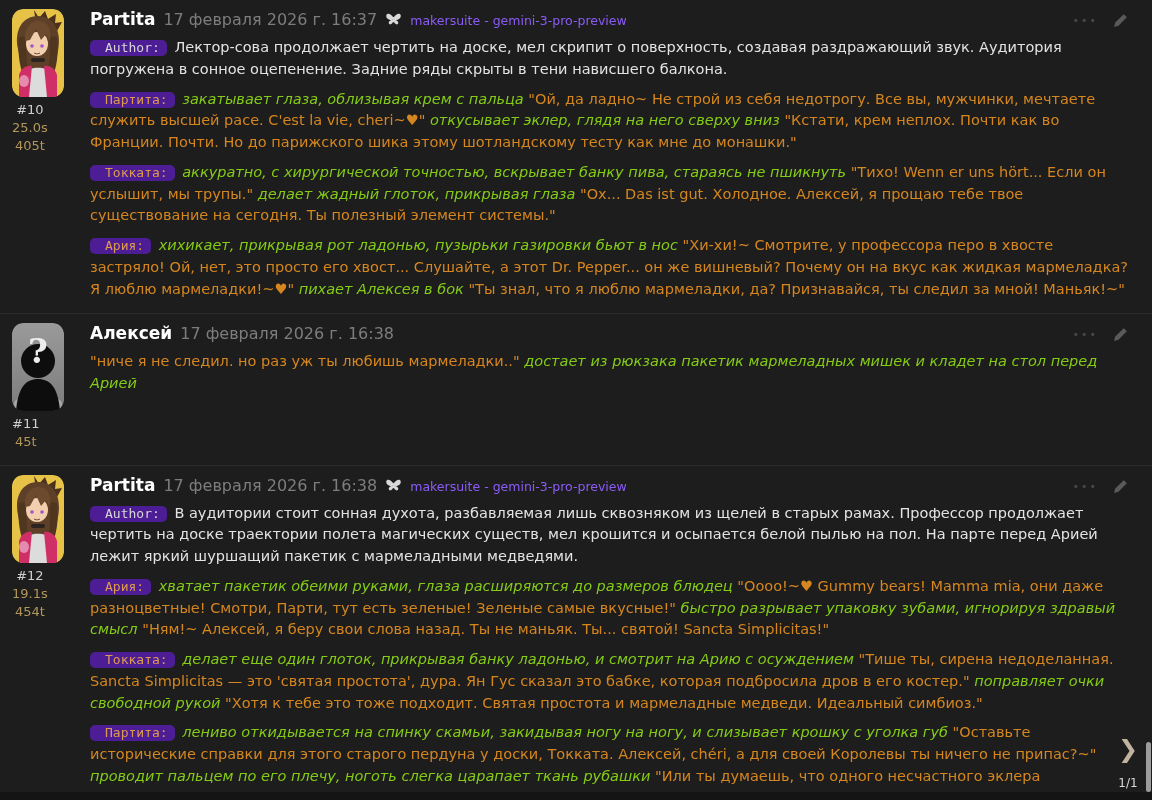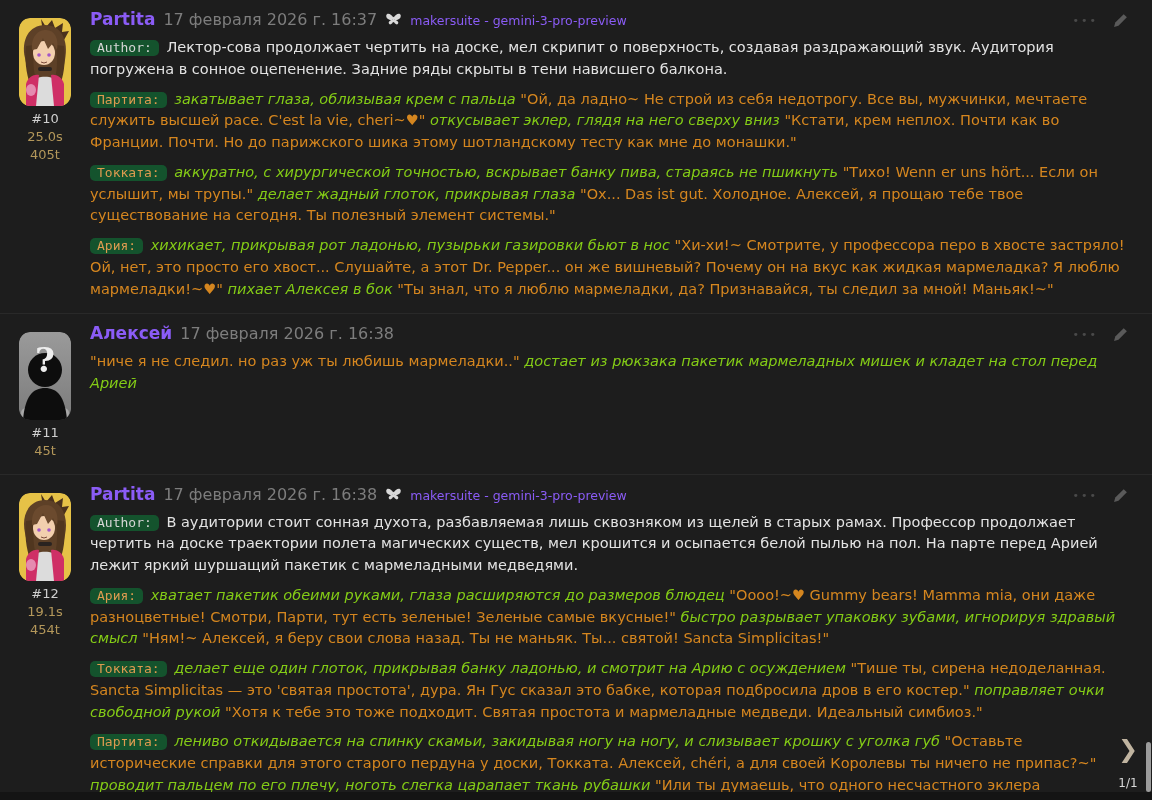--- a/index.html
+++ b/index.html
@@ -5,39 +5,39 @@
   html,body{margin:0;padding:0;}
   body{
     width:1152px;height:800px;overflow:hidden;position:relative;
     background:#1d1d1d;
     font-family:"DejaVu Sans","Liberation Sans",sans-serif;
     color:#e3e3e3;
   }
   .chat{width:100%;height:100%;box-sizing:border-box;}
   .msg{display:flex;padding:9px 24px 13px 12px;box-sizing:border-box;}
   .msg + .msg{border-top:1px solid #292929;}
-  .avcol{flex:0 0 66px;display:flex;flex-direction:column;align-items:center;margin-top:9px;}
+  .avcol{flex:0 0 66px;display:flex;flex-direction:column;align-items:flex-start;}
   .avatar{width:52px;height:88px;border-radius:11px;overflow:hidden;flex:0 0 auto;cursor:pointer;}
   .avatar svg{display:block;}
   .stats{margin-top:4px;text-align:center;font-size:13px;line-height:1.4;}
   .stat-id{color:#cfcfcf;}
   .stat-time,.stat-tokens{color:#b3975a;}
   .content{flex:1;padding-left:12px;position:relative;min-width:0;}
   .mhead{display:flex;align-items:baseline;gap:8px;padding-right:80px;}
-  .mname{font-size:17px;font-weight:bold;color:#8b5cf6;white-space:nowrap;}
+  .mname{font-size:17px;font-weight:bold;color:#ffffff;white-space:nowrap;}
   .mtime{font-size:16px;color:#7d7d7d;white-space:nowrap;}
   .micon{align-self:center;line-height:0;}
   .mmodel{font-size:12.5px;color:#8b5cf6;white-space:nowrap;}
   .hactions{position:absolute;top:4px;right:0;display:flex;align-items:center;gap:15px;}
   .dots{color:#4a4a4a;font-size:11px;letter-spacing:2px;cursor:pointer;}
   .pencil{cursor:pointer;line-height:0;}
   .para{margin-top:8px;font-size:14.5px;line-height:1.5;}
   .pill{
     font-family:"DejaVu Sans Mono","Liberation Mono",monospace;
-    background:#14532d;border-radius:5px;padding:0 7px 1px 7px;
+    background:#4c1d95;border-radius:5px;padding:0 7px 1px 15px;
     font-size:13px;margin-right:3px;white-space:nowrap;
   }
   .pill.author{color:#d6d6d6;}
   .pill.char{color:#de9b50;}
   .action{color:#84cc16;font-style:italic;}
   .quote{color:#d5861f;}
   .plain{color:#e3e3e3;text-align:right;}
   .swipe{
     position:absolute;right:14px;bottom:10px;display:flex;flex-direction:column;
     align-items:center;z-index:5;

